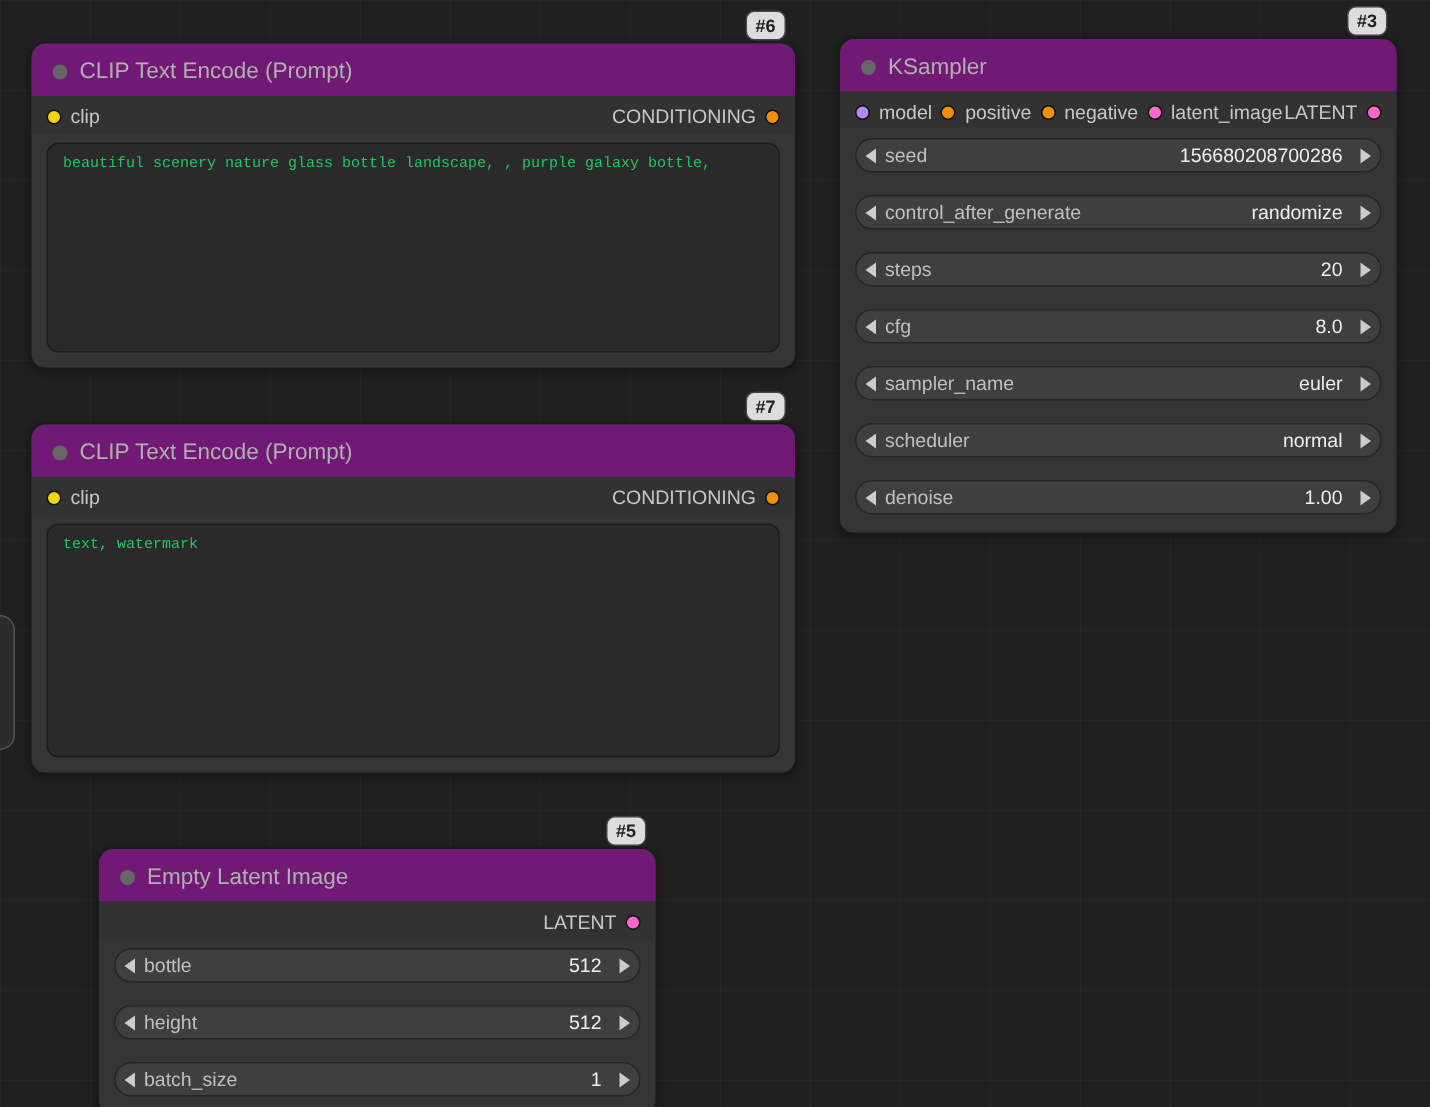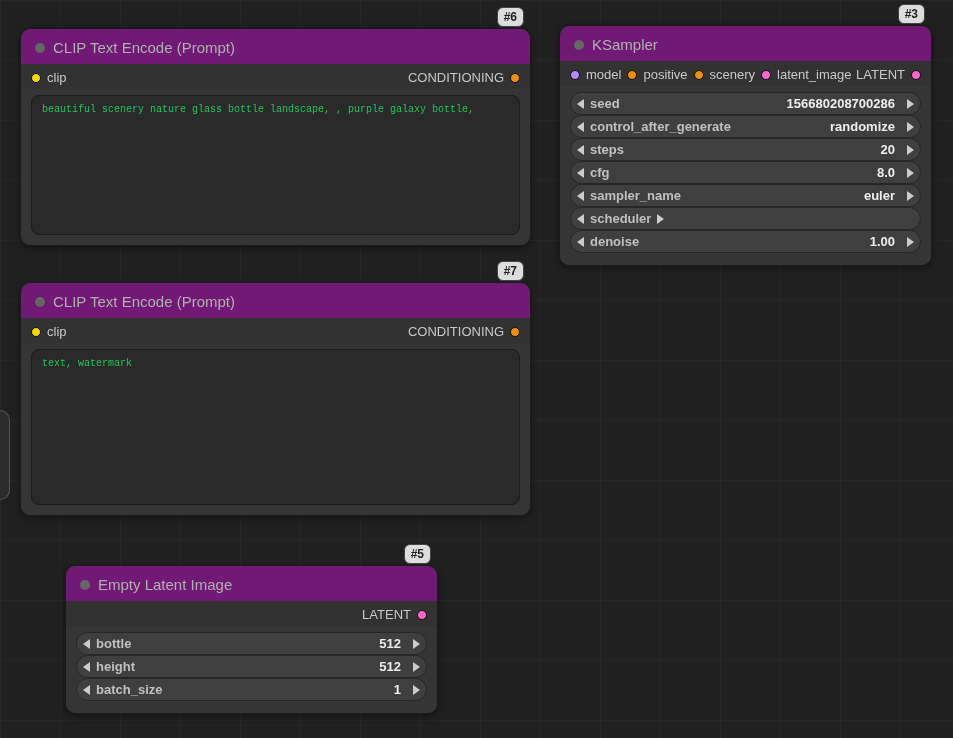--- a/index.html
+++ b/index.html
@@ -90,23 +90,22 @@
     font-family: "Courier New", monospace;
     font-size: 10px;
     color: #22c55e;
     white-space: pre-wrap;
     overflow: hidden;
   }
   .text-area.tall { height: 156px; }
   .widgets {
     display: flex;
     flex-direction: column;
-    gap: 0;
+    gap: 15px;
     padding: 6px 10px 12px 10px;
-    font-weight: bold;
   }
   .widget {
     background: #3f3f3f;
     border: 1px solid #262626;
     border-radius: 12px;
     height: 23px;
     display: flex;
     align-items: center;
     padding: 0 6px;
     font-size: 13px;
@@ -222,21 +221,21 @@
       <div class="io-item">
         <div class="port purple"></div>
         <span>model</span>
       </div>
       <div class="io-item">
         <div class="port orange"></div>
         <span>positive</span>
       </div>
       <div class="io-item">
         <div class="port orange"></div>
-        <span>scenery</span>
+        <span>negative</span>
       </div>
       <div class="io-item">
         <div class="port pink"></div>
         <span>latent_image</span>
       </div>
     </div>
     <div class="io-right">
       <div class="io-item right">
         <div class="port pink"></div>
         <span>LATENT</span>
@@ -270,20 +269,21 @@
     </div>
     <div class="widget">
       <span class="arrow left"></span>
       <span class="label">sampler_name</span>
       <span class="value">euler</span>
       <span class="arrow right"></span>
     </div>
     <div class="widget">
       <span class="arrow left"></span>
       <span class="label">scheduler</span>
+      <span class="value">normal</span>
       <span class="arrow right"></span>
     </div>
     <div class="widget">
       <span class="arrow left"></span>
       <span class="label">denoise</span>
       <span class="value">1.00</span>
       <span class="arrow right"></span>
     </div>
   </div>
 </div>

